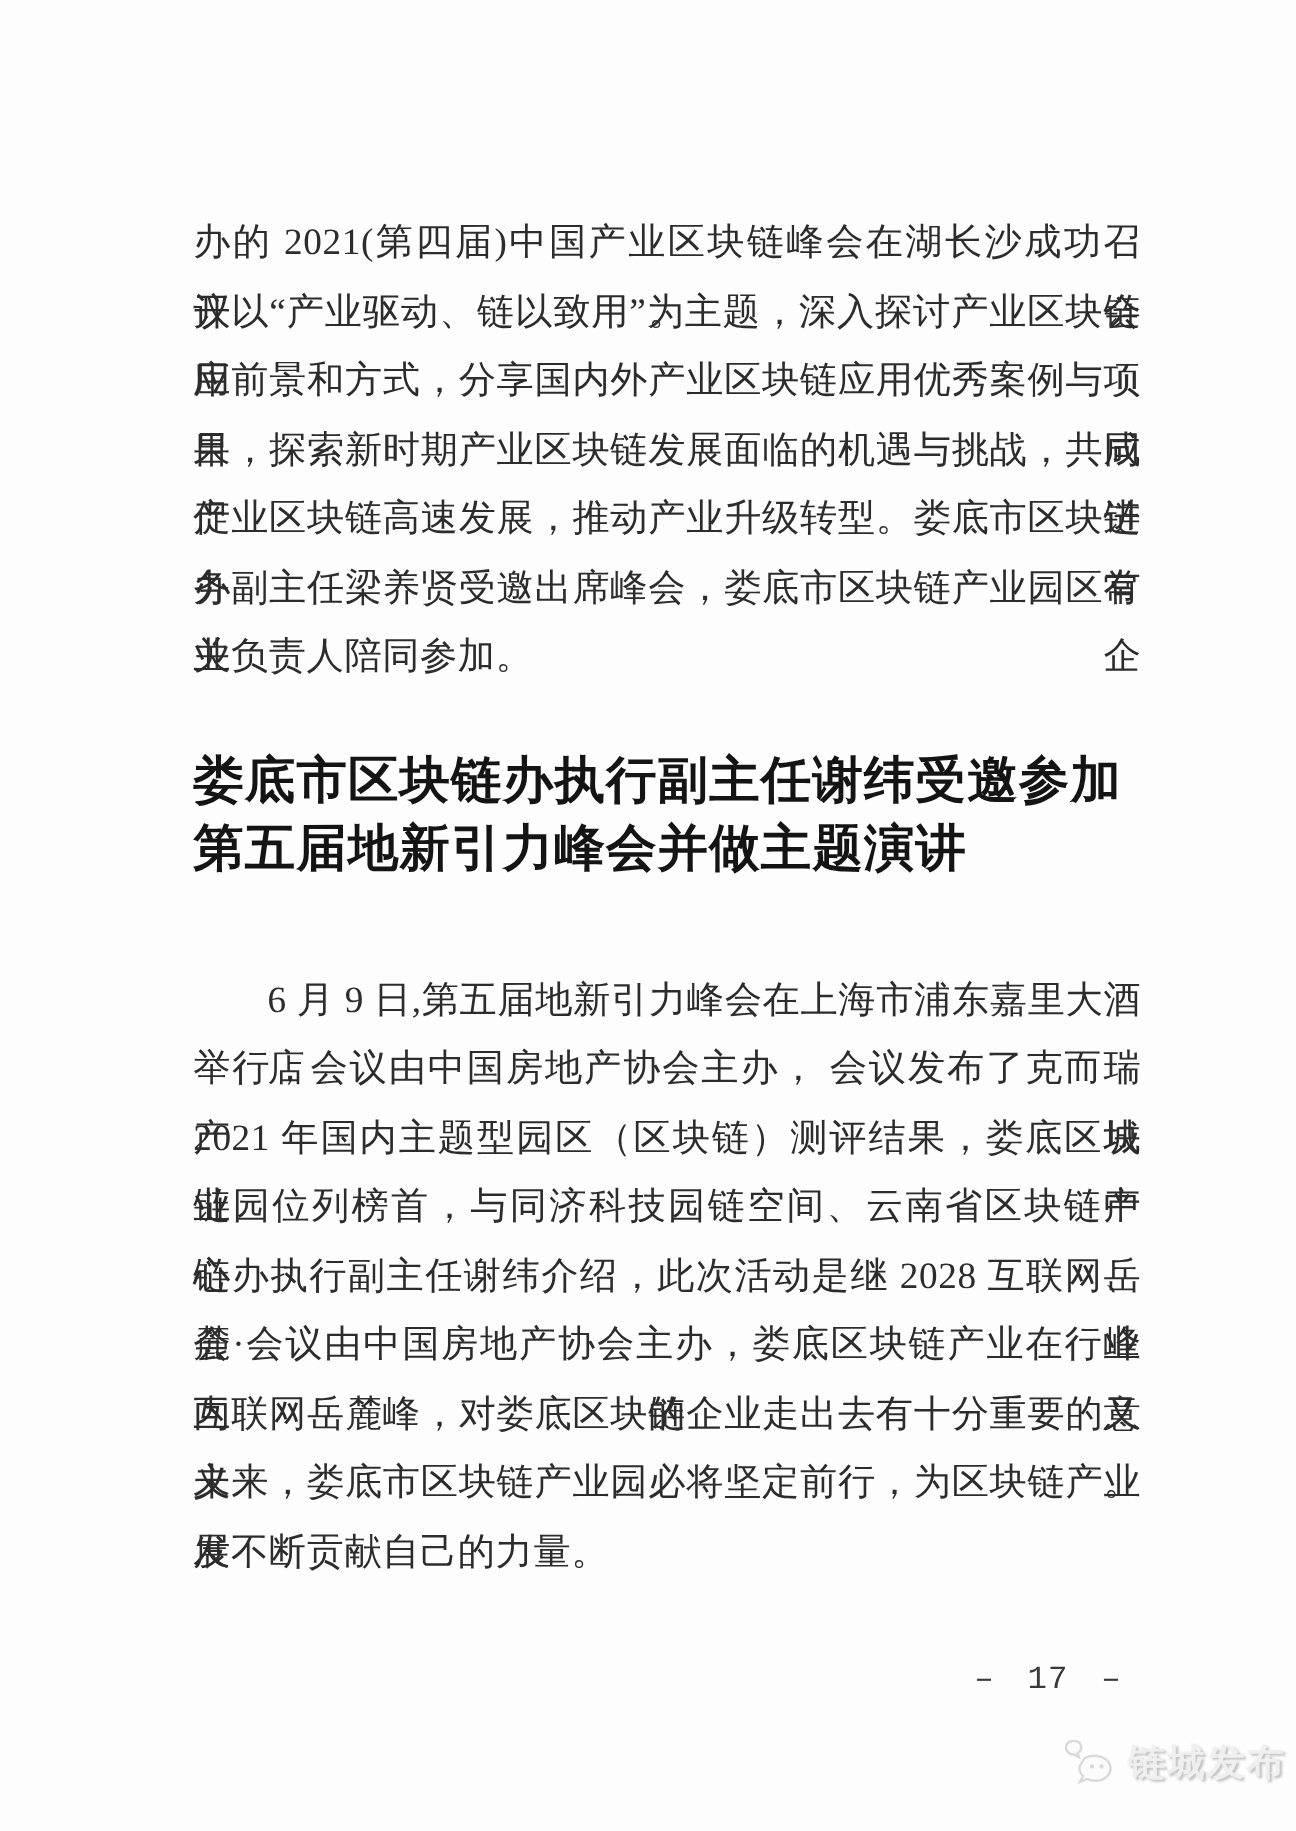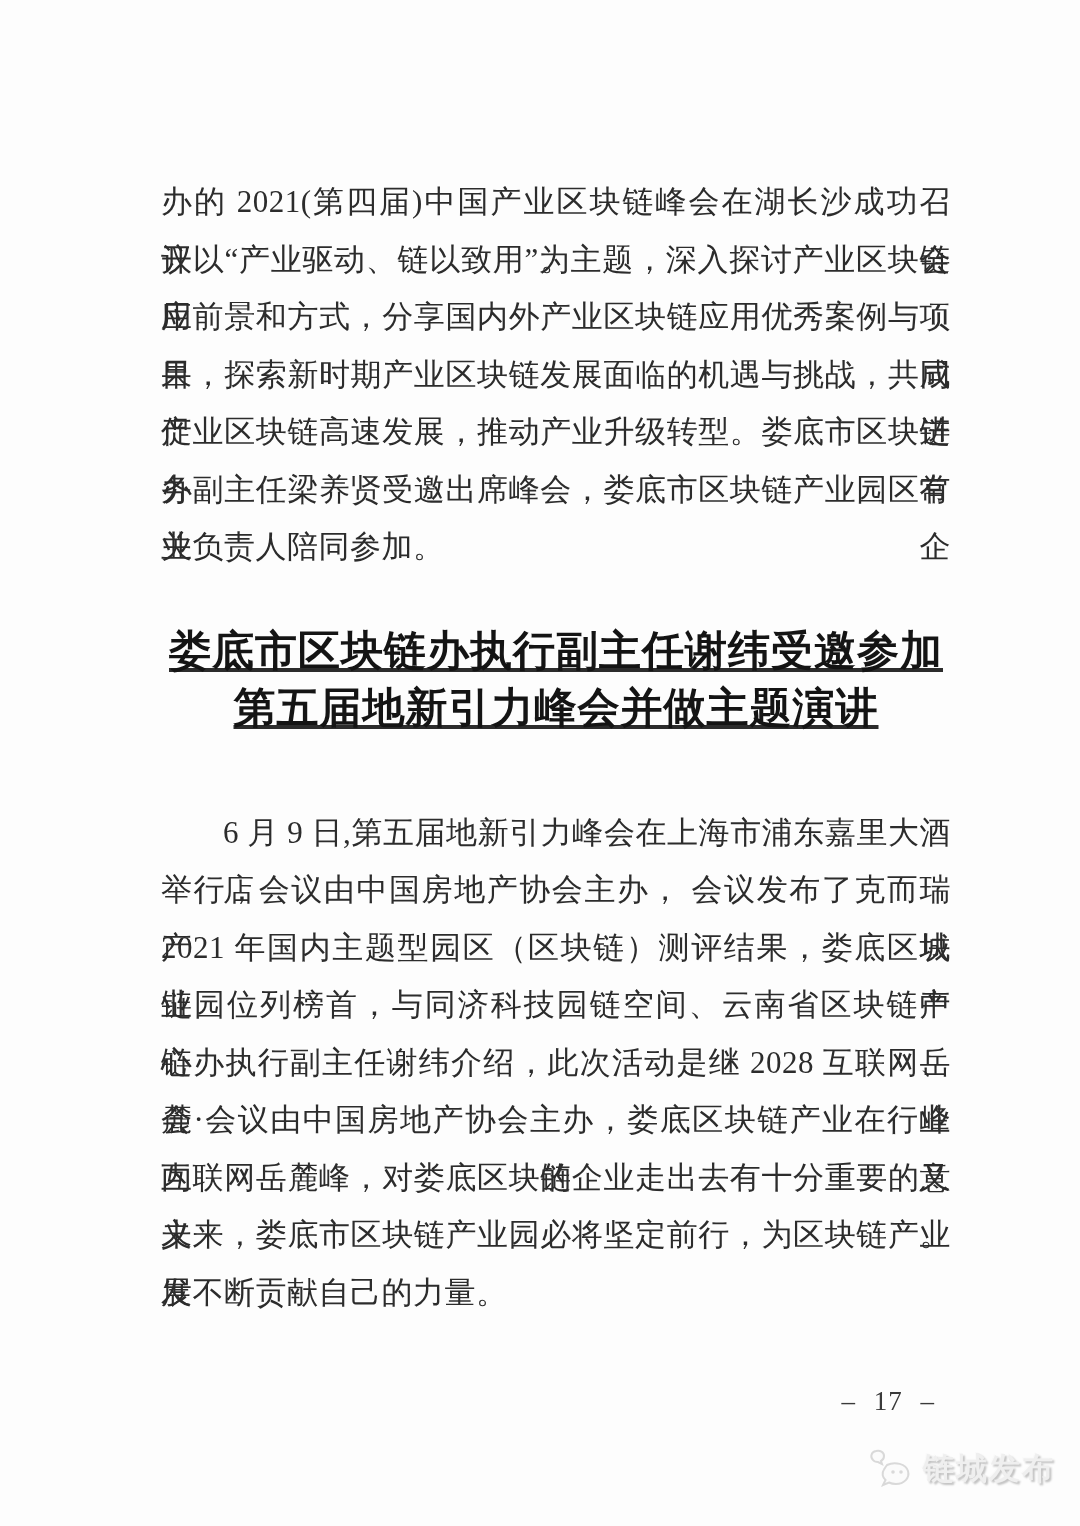--- a/index.html
+++ b/index.html
@@ -32,43 +32,42 @@
   }
   .bline.para-end {
     text-align-last: left;
   }
   .bline.indent {
     padding-left: 62px;
   }
   .heading {
     margin-top: 47px;
     margin-bottom: 67px;
-    text-align: center;
-    text-decoration: underline;
   }
   .heading-line {
     font-size: 42px;
     font-weight: 700;
     line-height: 57px;
     color: #141414;
     letter-spacing: 1px;
   }
   .page-number {
     position: absolute;
     top: 1386px;
     right: 145px;
     font-size: 27px;
     letter-spacing: 1px;
     word-spacing: 10px;
     color: #3a3a3a;
+    font-family: Liberation Mono, monospace;
   }
   .watermark {
     position: absolute;
     top: 1445px;
-    right: 25px;
+    right: 8px;
     display: flex;
     align-items: center;
     gap: 4px;
   }
   .wm-icon { display: block; }
   .wm-text {
     font-family: "Liberation Sans", "DejaVu Sans", sans-serif;
     font-size: 31px;
     font-weight: 700;
     letter-spacing: 2px;

